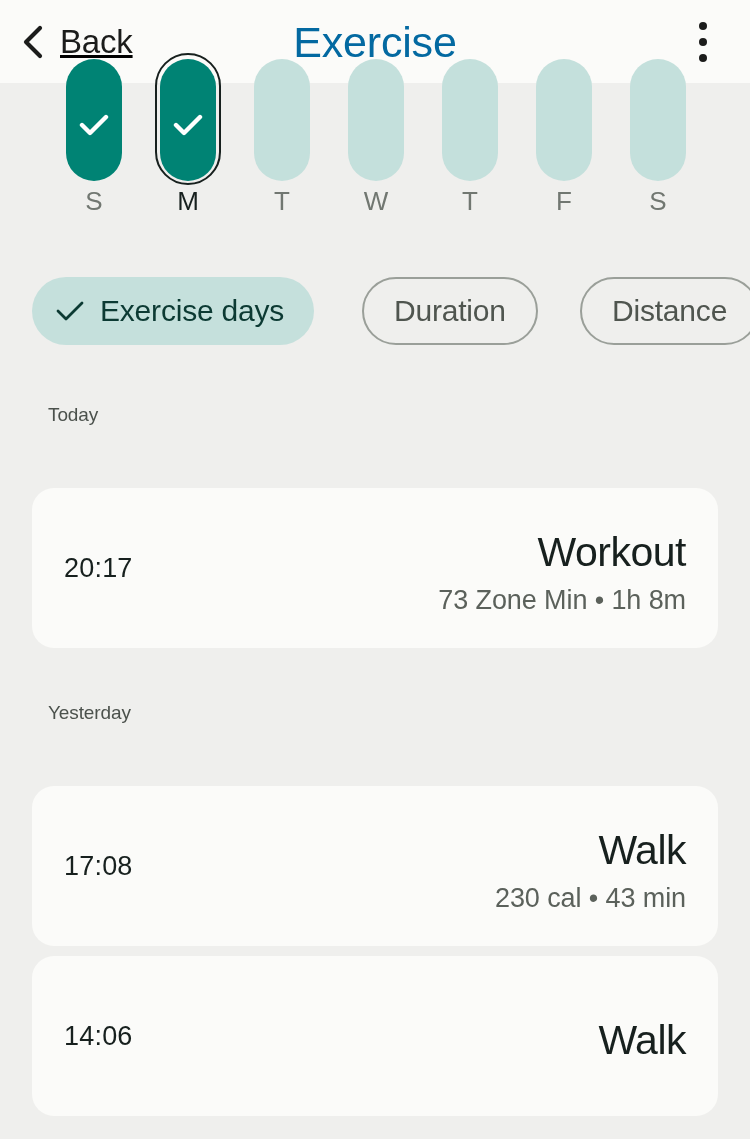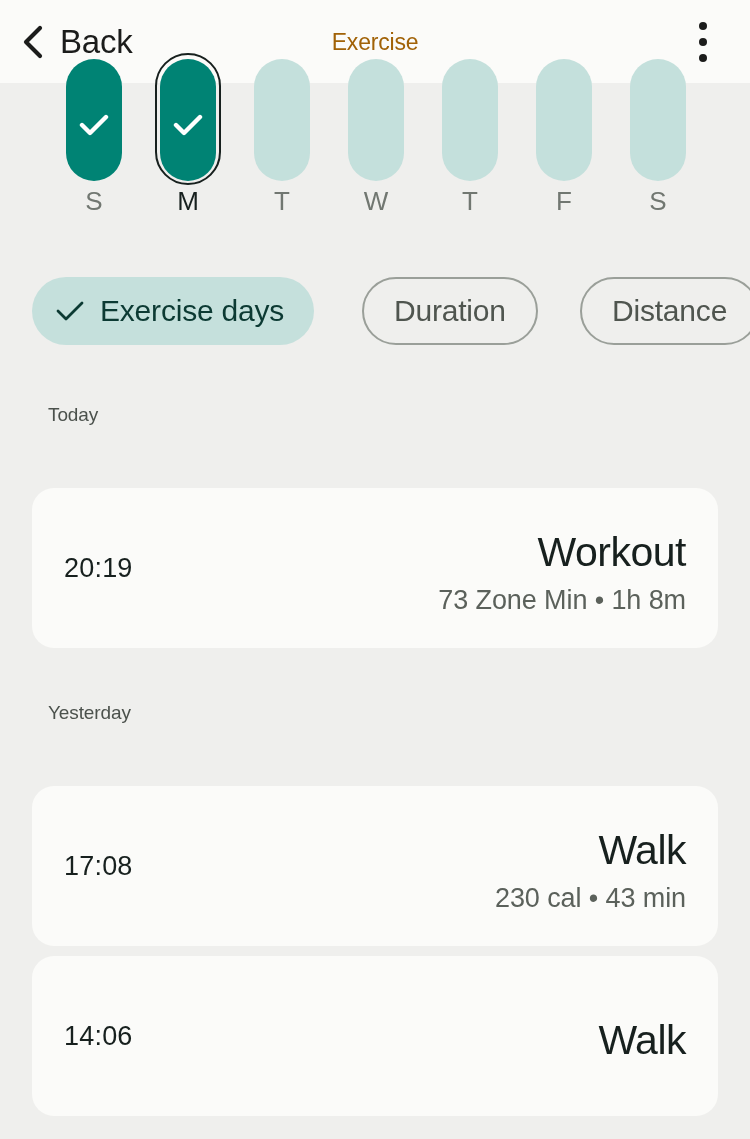--- a/index.html
+++ b/index.html
@@ -28,39 +28,40 @@
   }
   .back-btn {
     position: absolute;
     left: 14px; top: 50%;
     transform: translateY(-50%);
     display: flex;
     align-items: center;
     gap: 14px;
     padding: 6px 10px 6px 6px;
     cursor: pointer;
+    text-decoration: underline;
   }
   .chevron-left {
     width: 26px; height: 34px;
     display: block;
     flex: 0 0 auto;
   }
   .back-label {
     font-size: 33px;
     color: #1B1C1B;
     letter-spacing: -0.2px;
     line-height: 1;
   }
   .appbar-title {
     position: absolute;
     left: 0; right: 0; top: 50%;
     transform: translateY(-50%);
     text-align: center;
-    font-size: 23px;
-    color: #a16207;
+    font-size: 43px;
+    color: #0369a1;
     letter-spacing: -0.2px;
     line-height: 1;
     pointer-events: none;
   }
   .overflow-btn {
     position: absolute;
     right: 26px; top: 50%;
     transform: translateY(-50%);
     width: 42px; height: 52px;
     display: flex;
@@ -306,21 +307,21 @@
       <span class="chip-label">Exercise days</span>
     </div>
     <div class="chip outlined" style="left: 580px;">
       <span class="chip-label">Distance</span>
     </div>
   </div>
 
 <div id="sections-host">
     <div class="section-header" style="top: 405px;">Today</div>
     <div class="card" style="top: 488px; height: 160px;">
-      <div class="card-time">20:19</div>
+      <div class="card-time">20:17</div>
       <div class="card-right">
         <div class="card-title">Workout</div>
         <div class="card-sub">73 Zone Min • 1h 8m</div>
       </div>
     </div>
     <div class="section-header" style="top: 703px;">Yesterday</div>
     <div class="card" style="top: 786px; height: 160px;">
       <div class="card-time">17:08</div>
       <div class="card-right">
         <div class="card-title">Walk</div>

